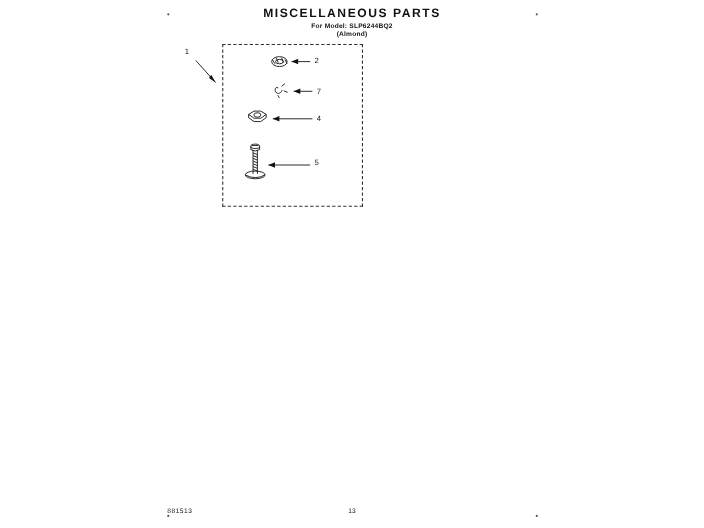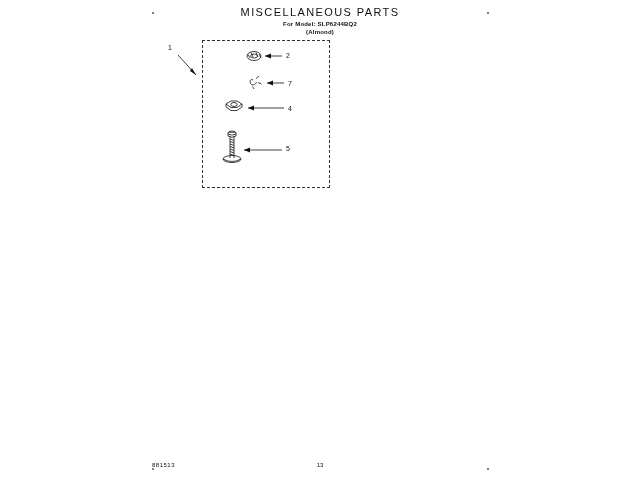--- a/index.html
+++ b/index.html
@@ -36,21 +36,21 @@
   .reg-br { left: 487px; top: 468px; }
 
   
   .title {
     position: absolute;
     left: 0;
     top: 6px;
     width: 640px;
     text-align: center;
     font-size: 11px;
-    font-weight: normal;
+    font-weight: bold;
     letter-spacing: 1.4px;
     color: #111;
   }
   .subtitle {
     position: absolute;
     left: 0;
     top: 21px;
     width: 640px;
     text-align: center;
     font-size: 6px;

